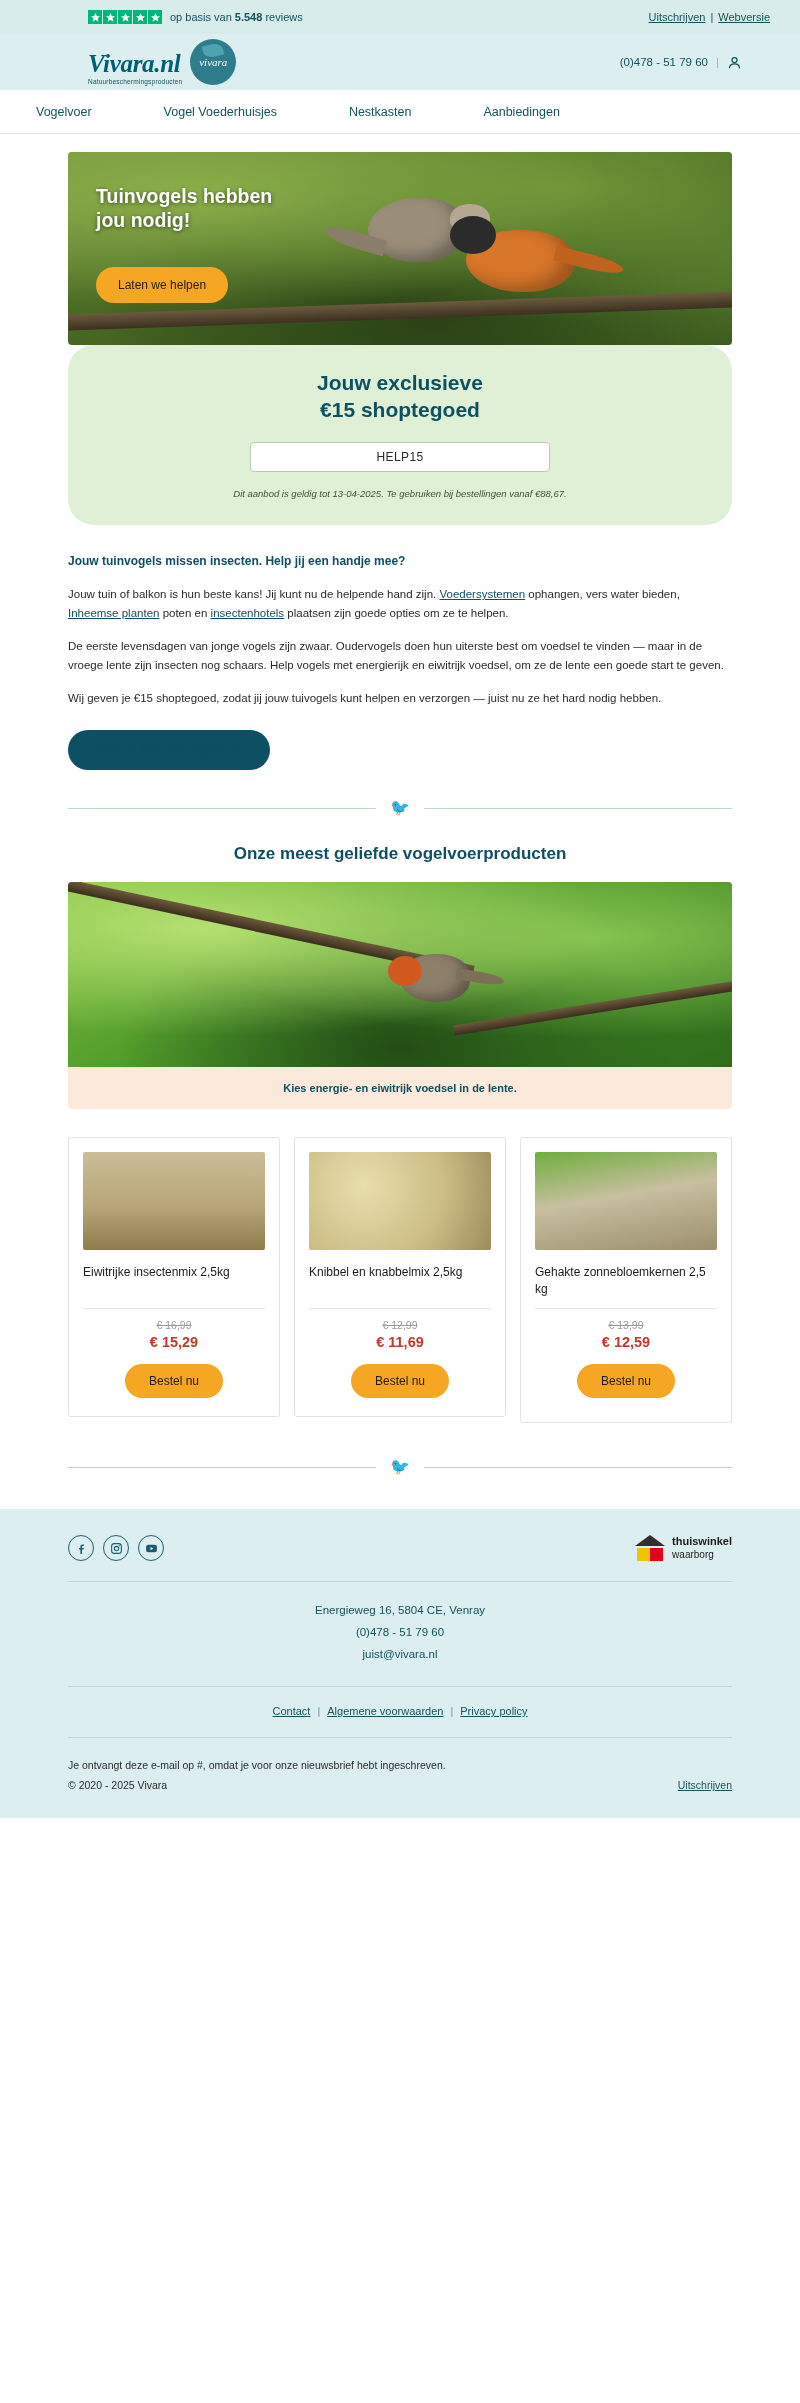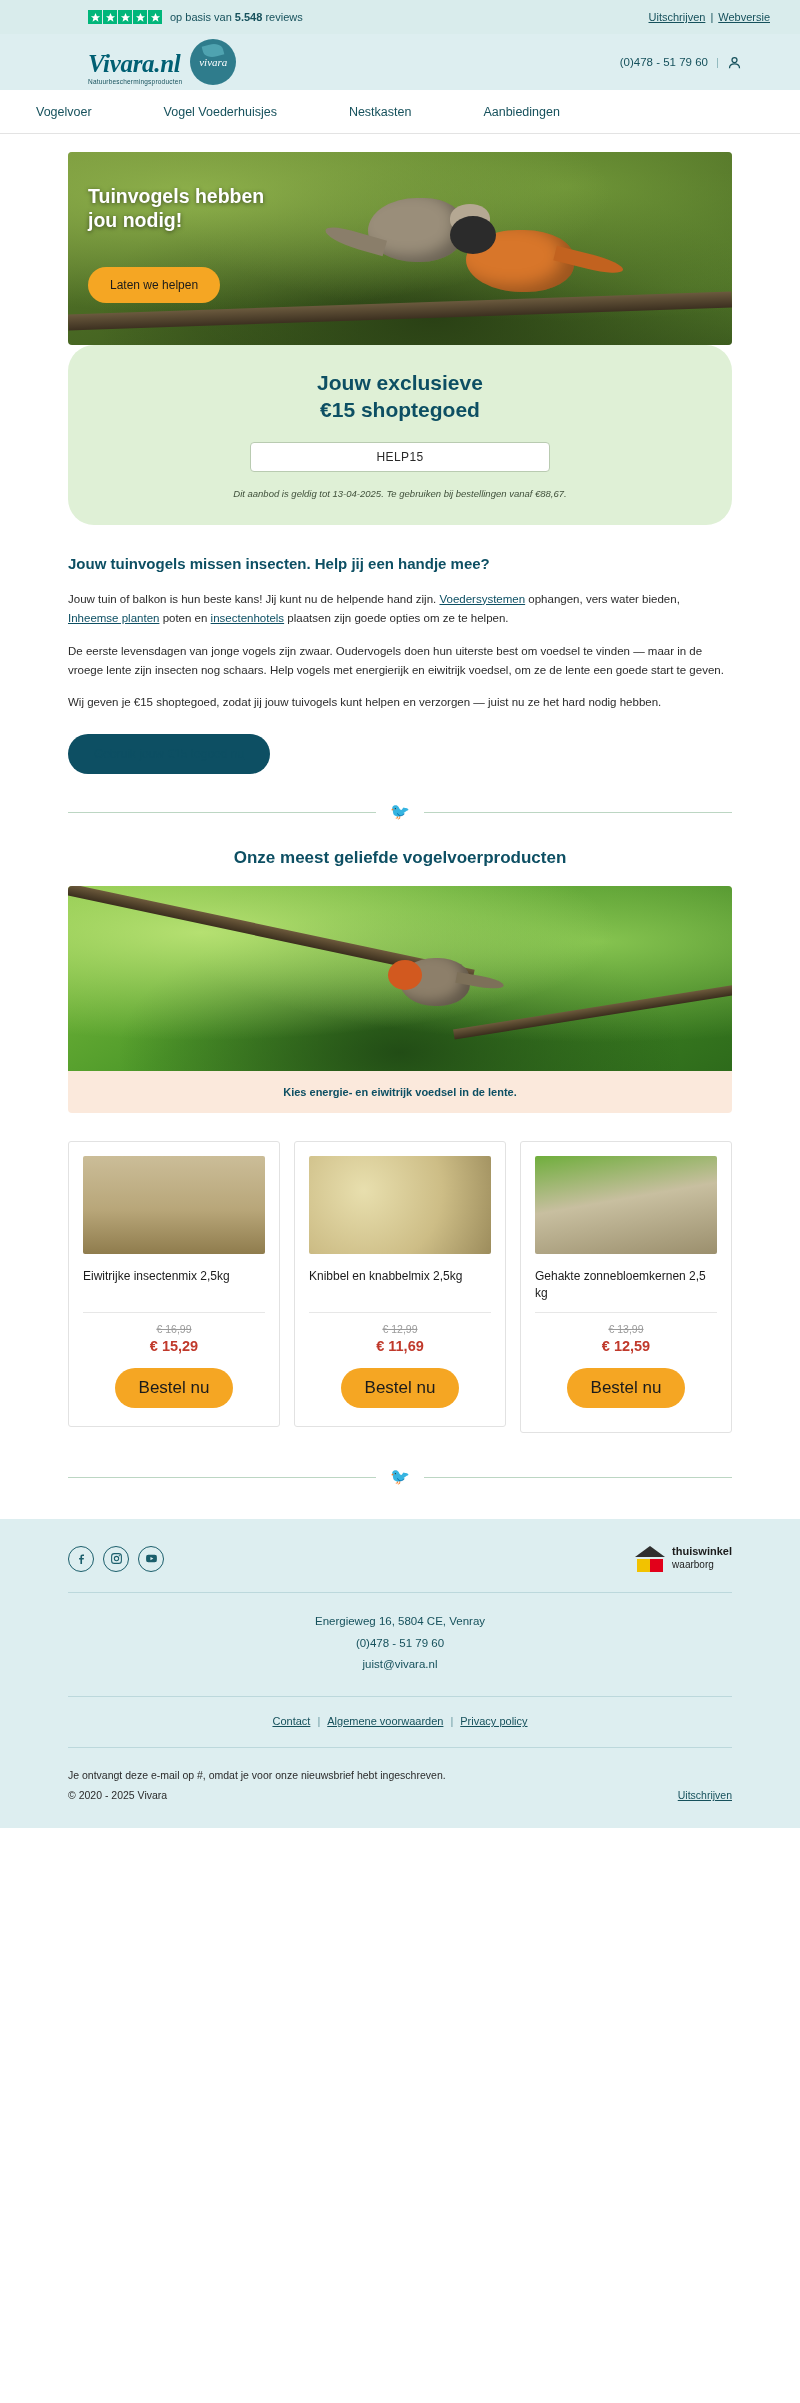--- a/index.html
+++ b/index.html
@@ -150,21 +150,21 @@
   .bird-b:before {
     content:""; position:absolute; left:-16px; top:-14px;
     width:46px; height:38px; background:#2b2b2b;
     border-radius:50%;
   }
   .bird-b:after {
     content:""; position:absolute; right:-50px; top:24px;
     width:70px; height:15px; background:#c2621f;
     border-radius:0 60% 60% 0; transform:rotate(14deg);
   }
-  .hero-content { position: absolute; left: 20px; top: 32px; z-index: 5; }
+  .hero-content { position: absolute; left: 28px; top: 32px; z-index: 5; }
   .hero-title {
     color: #ffffff;
     font-size: 19.5px;
     font-weight: bold;
     line-height: 1.25;
     text-shadow: 0 1px 4px rgba(0,0,0,.55);
     white-space: pre-line;
   }
   .btn-orange {
     display: inline-block;
@@ -211,21 +211,21 @@
     margin-top: 16px;
     font-size: 9.5px;
     font-style: italic;
     color: #3f4f3a;
   }
 
   
   .article { padding: 28px 68px 0 68px; }
   .article h2 {
     color: #0d4f63;
-    font-size: 15px;
+    font-size: 12px;
     line-height: 1.4;
     font-weight: bold;
     margin-bottom: 16px;
   }
   .article p {
     font-size: 11.5px;
     line-height: 1.65;
     color: #2b2b2b;
     margin-bottom: 14px;
   }
@@ -355,21 +355,21 @@
     font-size: 10.5px;
     color: #9b9b9b;
     text-decoration: line-through;
   }
   .price-new {
     font-size: 14.5px;
     color: #c0392b;
     font-weight: bold;
     margin-top: 3px;
   }
-  .card .btn-orange { margin-top: 14px; padding: 10px 24px; font-size: 17px; }
+  .card .btn-orange { margin-top: 14px; padding: 10px 24px; font-size: 12px; }
 
   
   .footer {
     margin-top: 34px;
     background: #ddeef0;
     padding: 26px 68px 22px 68px;
   }
   .footer-top {
     display: flex; align-items: center;
   }

